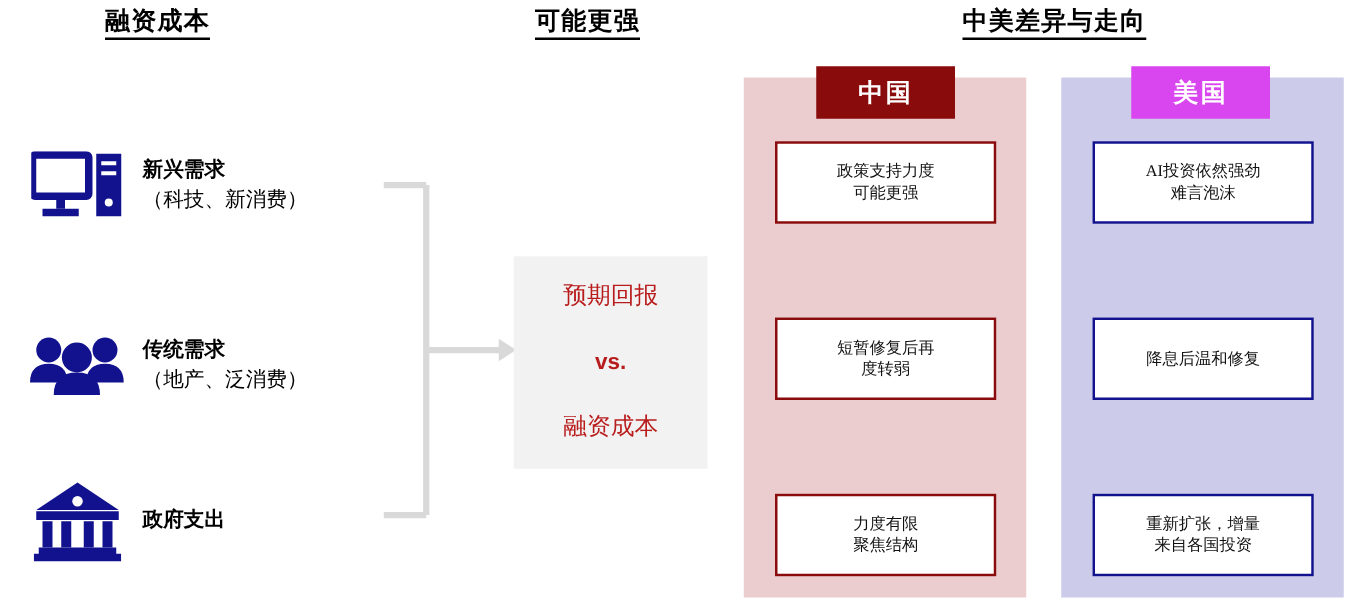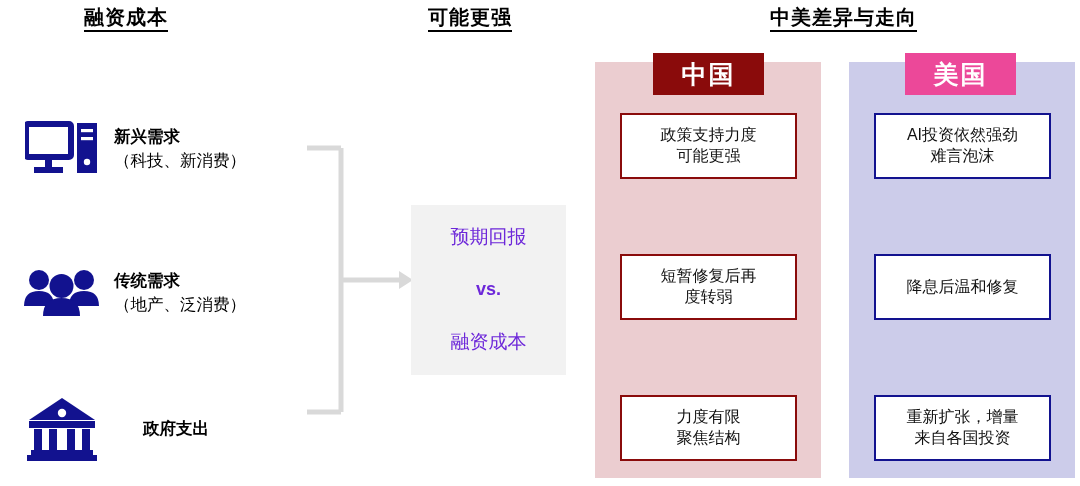--- a/index.html
+++ b/index.html
@@ -36,21 +36,21 @@
   .driver-row {
     position: absolute;
     left: 10px;
     width: 310px;
     height: 90px;
     display: flex;
     align-items: center;
   }
   #driver-row-0 { top: 104px; }
   #driver-row-1 { top: 248px; }
-  #driver-row-2 { top: 384px; gap: 29px; }
+  #driver-row-2 { top: 372px; }
 
   .driver-icon {
     width: 104px;
     flex: 0 0 104px;
     display: flex;
     align-items: center;
     justify-content: center;
   }
   .driver-icon svg { display: block; }
 
@@ -88,21 +88,21 @@
     background: #f2f2f2;
     display: flex;
     flex-direction: column;
     align-items: center;
     justify-content: space-around;
     padding: 6px 0;
     box-sizing: border-box;
   }
   #core-box .core-line {
     font-size: 19px;
-    color: #6d28d9;
+    color: #b91c1c;
     text-align: right;
     line-height: 1.2;
   }
   #core-box .core-line.vs {
     font-size: 18px;
     font-weight: bold;
   }
 
   
   .country-panel {
@@ -114,39 +114,40 @@
   #panel-us    { left: 849px; width: 226px; background: #ccccea; }
 
   .country-tab {
     position: absolute;
     top: 53px;
     width: 111px;
     height: 42px;
     display: flex;
     align-items: center;
     justify-content: center;
-    font-size: 25px;
+    font-size: 20px;
     font-weight: bold;
     color: #ffffff;
     letter-spacing: 2px;
   }
   #tab-china { left: 653px; background: #8a0b0b; }
-  #tab-us    { left: 905px; background: #ec4899; }
+  #tab-us    { left: 905px; background: #d946ef; }
 
   .item-box {
     position: absolute;
     background: #ffffff;
     display: flex;
     align-items: center;
     justify-content: center;
     text-align: center;
-    font-size: 16px;
+    font-size: 13px;
     line-height: 1.3;
     color: #111111;
     box-sizing: border-box;
+    font-family: Liberation Serif, serif;
   }
   .item-box.cn { border: 2.5px solid #8a0b0b; left: 620px; width: 177px; }
   .item-box.us { border: 2.5px solid #12128f; left: 874px; width: 177px; }
 
   .item-box.r0 { top: 113px; height: 66px; }
   .item-box.r1 { top: 254px; height: 66px; }
   .item-box.r2 { top: 395px; height: 66px; }
 </style>
 </head>
 <body>

